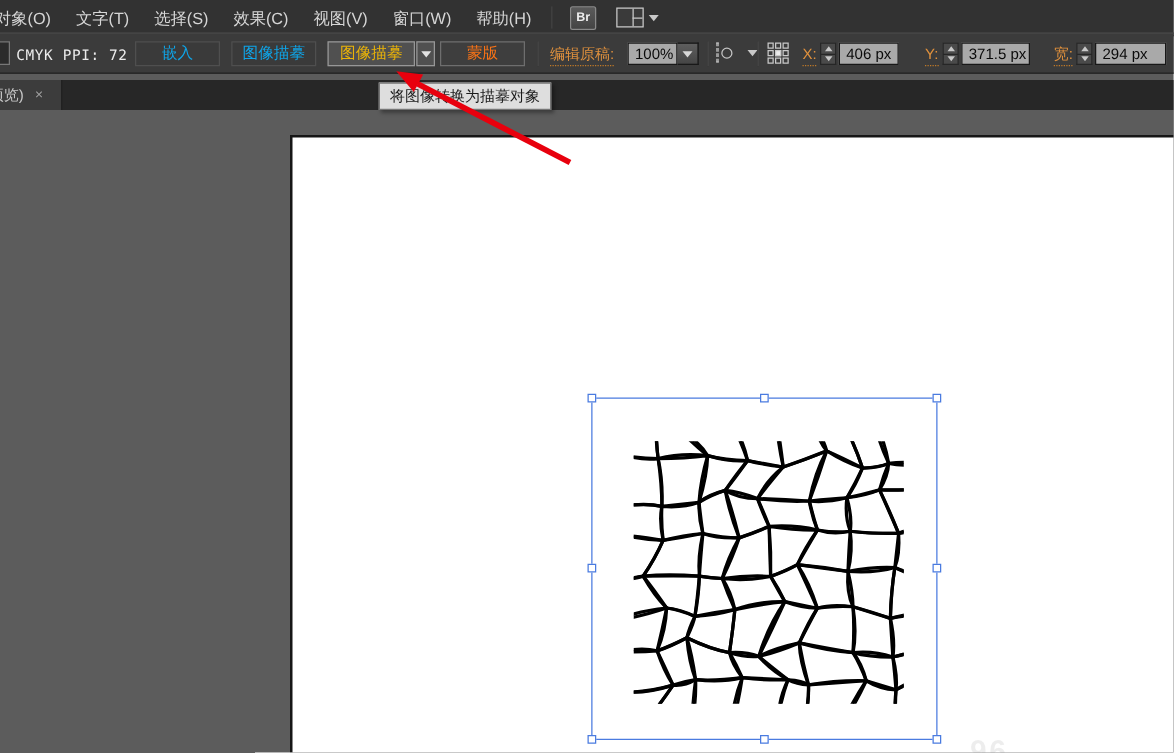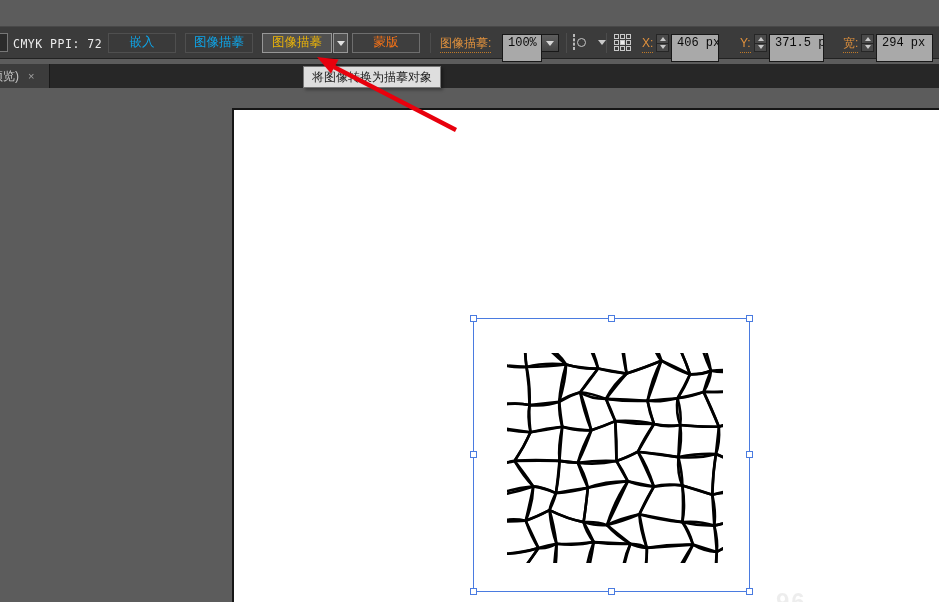--- a/index.html
+++ b/index.html
@@ -45,23 +45,23 @@
   .doc-info { left:13px; top:10px; font-family:"DejaVu Sans Mono", monospace; font-size:11.5px; color:#ECECEC; letter-spacing:.5px; }
   .btn {
     height:20px; background:#3E3E3E; border:1px solid #6E6E6E;
     color:#f97316; text-align:center; line-height:17px; font-size:12.5px; cursor:default;
   }
   .btn.disabled { border-color:#4F4F4F; color:#0ea5e9; background:#3A3A3A; }
   .btn.hovered  { background:#505050; border-color:#979797; color:#eab308; }
   .cb-vdiv { width:1px; height:20px; background:#262626; border-right:1px solid #4C4C4C; }
   .link-label { color:#E0913D; border-bottom:1px dotted #C07A28; padding-bottom:1px; line-height:15px; cursor:default; }
   .field {
-    height:28px; background:#A9A9A9; border:1px solid #181818; color:#0A0A0A;
+    height:18px; background:#A9A9A9; border:1px solid #181818; color:#0A0A0A;
     font-size:12px; line-height:16px; padding:0 5px;
-    font-family:Liberation Mono, monospace; white-space:nowrap; overflow:hidden;
+    font-family:Liberation Sans, sans-serif; white-space:nowrap; overflow:hidden;
   }
   .combo-arrow {
     width:17px; height:18px; background:linear-gradient(#5E5E5E,#454545);
     border:1px solid #181818; border-left:none;
     display:flex; align-items:center; justify-content:center;
   }
   .combo-arrow .tri-down { margin:0; border-top-color:#D8D8D8; }
   .stepper { width:13px; height:18px; display:flex; flex-direction:column; }
   .stepper .st { flex:1; background:#4A4A4A; border:1px solid #262626; display:flex; align-items:center; justify-content:center; }
   .stepper .st + .st { border-top:none; }
@@ -107,36 +107,54 @@
     font-size:12px; line-height:20px; padding:0 8px;
     box-shadow:2px 2px 3px rgba(0,0,0,0.35); white-space:nowrap;
   }
   .arrow-layer { position:absolute; left:300px; top:48px; width:175px; height:95px; z-index:40; pointer-events:none; }
 </style>
 </head>
 <body>
 
 <div id="app">
 
+  <div class="menubar">
+    <span class="menu-item">对象(O)</span>
+    <span class="menu-item">文字(T)</span>
+    <span class="menu-item">选择(S)</span>
+    <span class="menu-item">效果(C)</span>
+    <span class="menu-item">视图(V)</span>
+    <span class="menu-item">窗口(W)</span>
+    <span class="menu-item">帮助(H)</span>
+    <span class="mb-divider"></span>
+    <span class="br-btn">Br</span>
+    <span class="ws-switcher">
+      <span class="ws-icon">
+          <span class="v"></span>
+          <span class="h"></span>
+        </span>
+      <span class="tri-down"></span>
+    </span>
+  </div>
 
   <div class="controlbar">
     <span class="cb-abs doc-chip"></span>
     <span class="cb-abs doc-info">CMYK PPI: 72</span>
 
     <span class="cb-abs btn disabled" style="left:108px;width:68px;">嵌入</span>
     <span class="cb-abs btn disabled" style="left:185px;width:68px;">图像描摹</span>
     <span class="cb-abs btn hovered" style="left:262px;width:70px;">图像描摹</span>
     <span class="cb-abs btn hovered" style="left:333px;width:15px;display:flex;align-items:center;justify-content:center;">
         <span class="tri-down" style="margin:0;border-top-color:#E2E2E2;"></span>
       </span>
     <span class="cb-abs btn" style="left:352px;width:68px;">蒙版</span>
 
     <span class="cb-abs cb-vdiv" style="left:430px;"></span>
 
-    <span class="cb-abs link-label" style="left:440px;top:9px;">图像描摹:</span>
+    <span class="cb-abs link-label" style="left:440px;top:9px;">编辑原稿:</span>
     <span class="cb-abs field" style="left:502px;top:7px;width:40px;">100%</span>
     <span class="cb-abs combo-arrow" style="left:542px;top:7px;">
         <span class="tri-down"></span>
       </span>
 
     <span class="cb-abs cb-vdiv" style="left:566px;"></span>
 
     <span class="cb-abs style-icon" style="left:573px;top:8px;"><span class="circ"></span></span>
     <span class="cb-abs tri-down" style="left:594px;top:13px;"></span>
 

